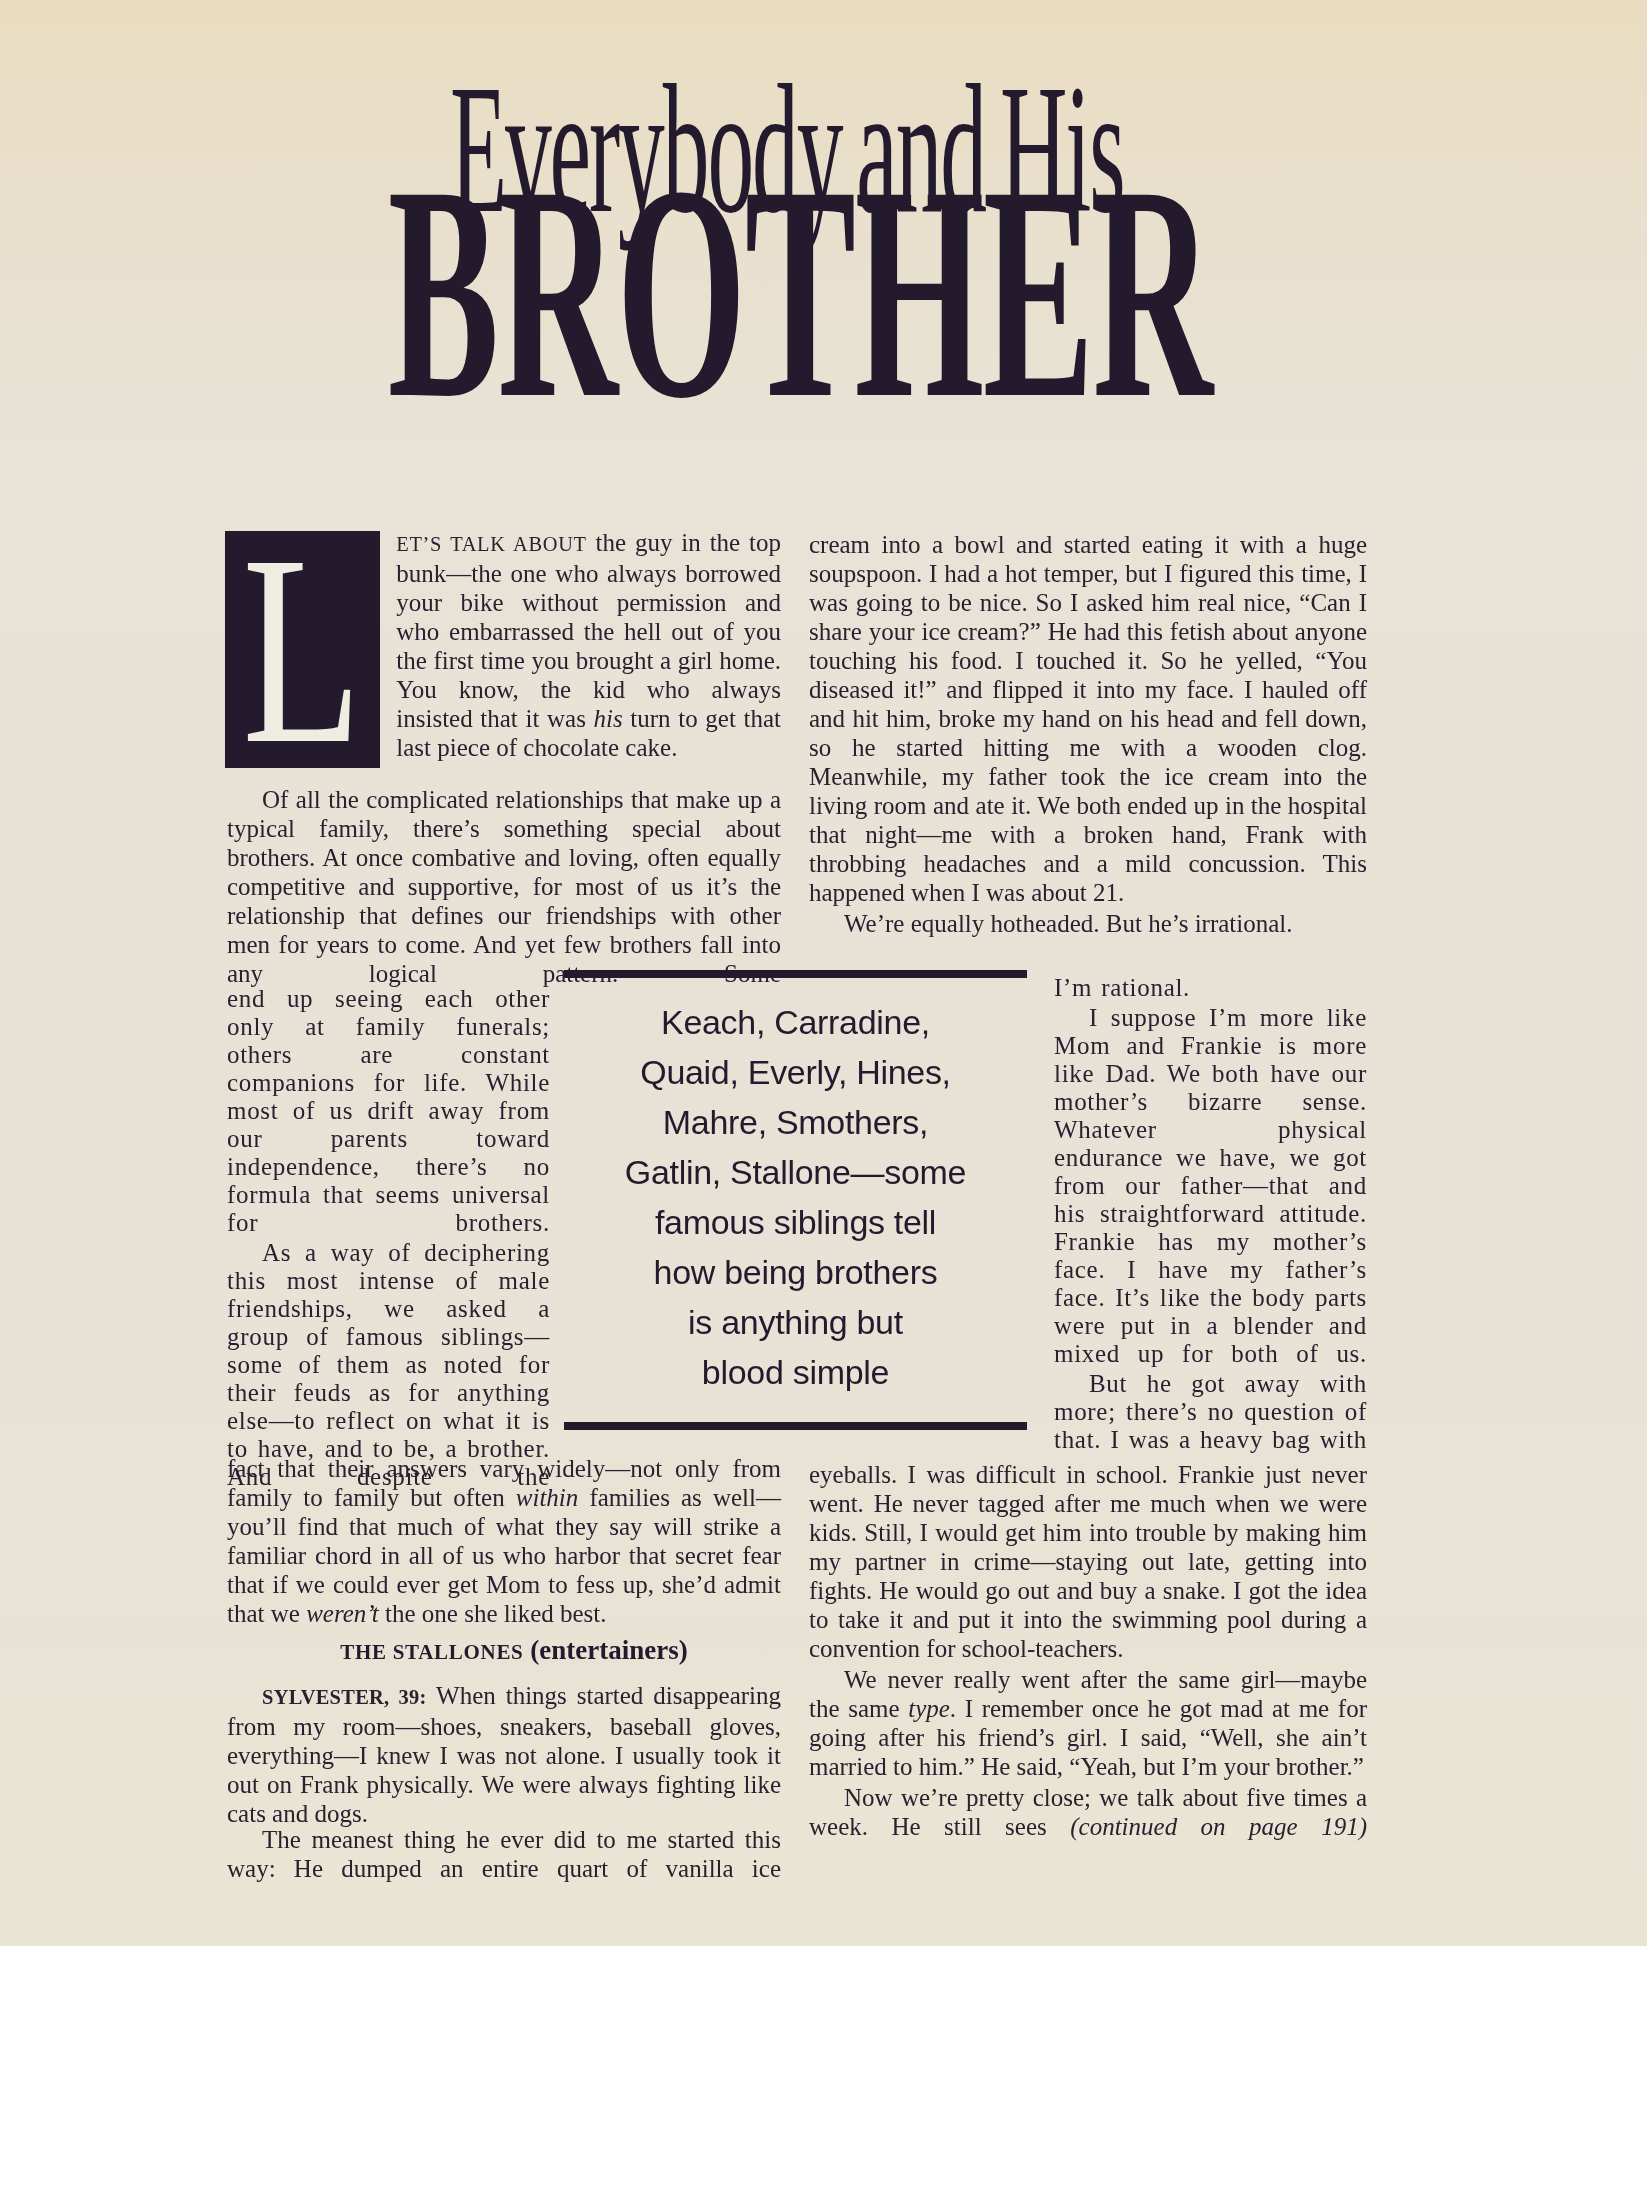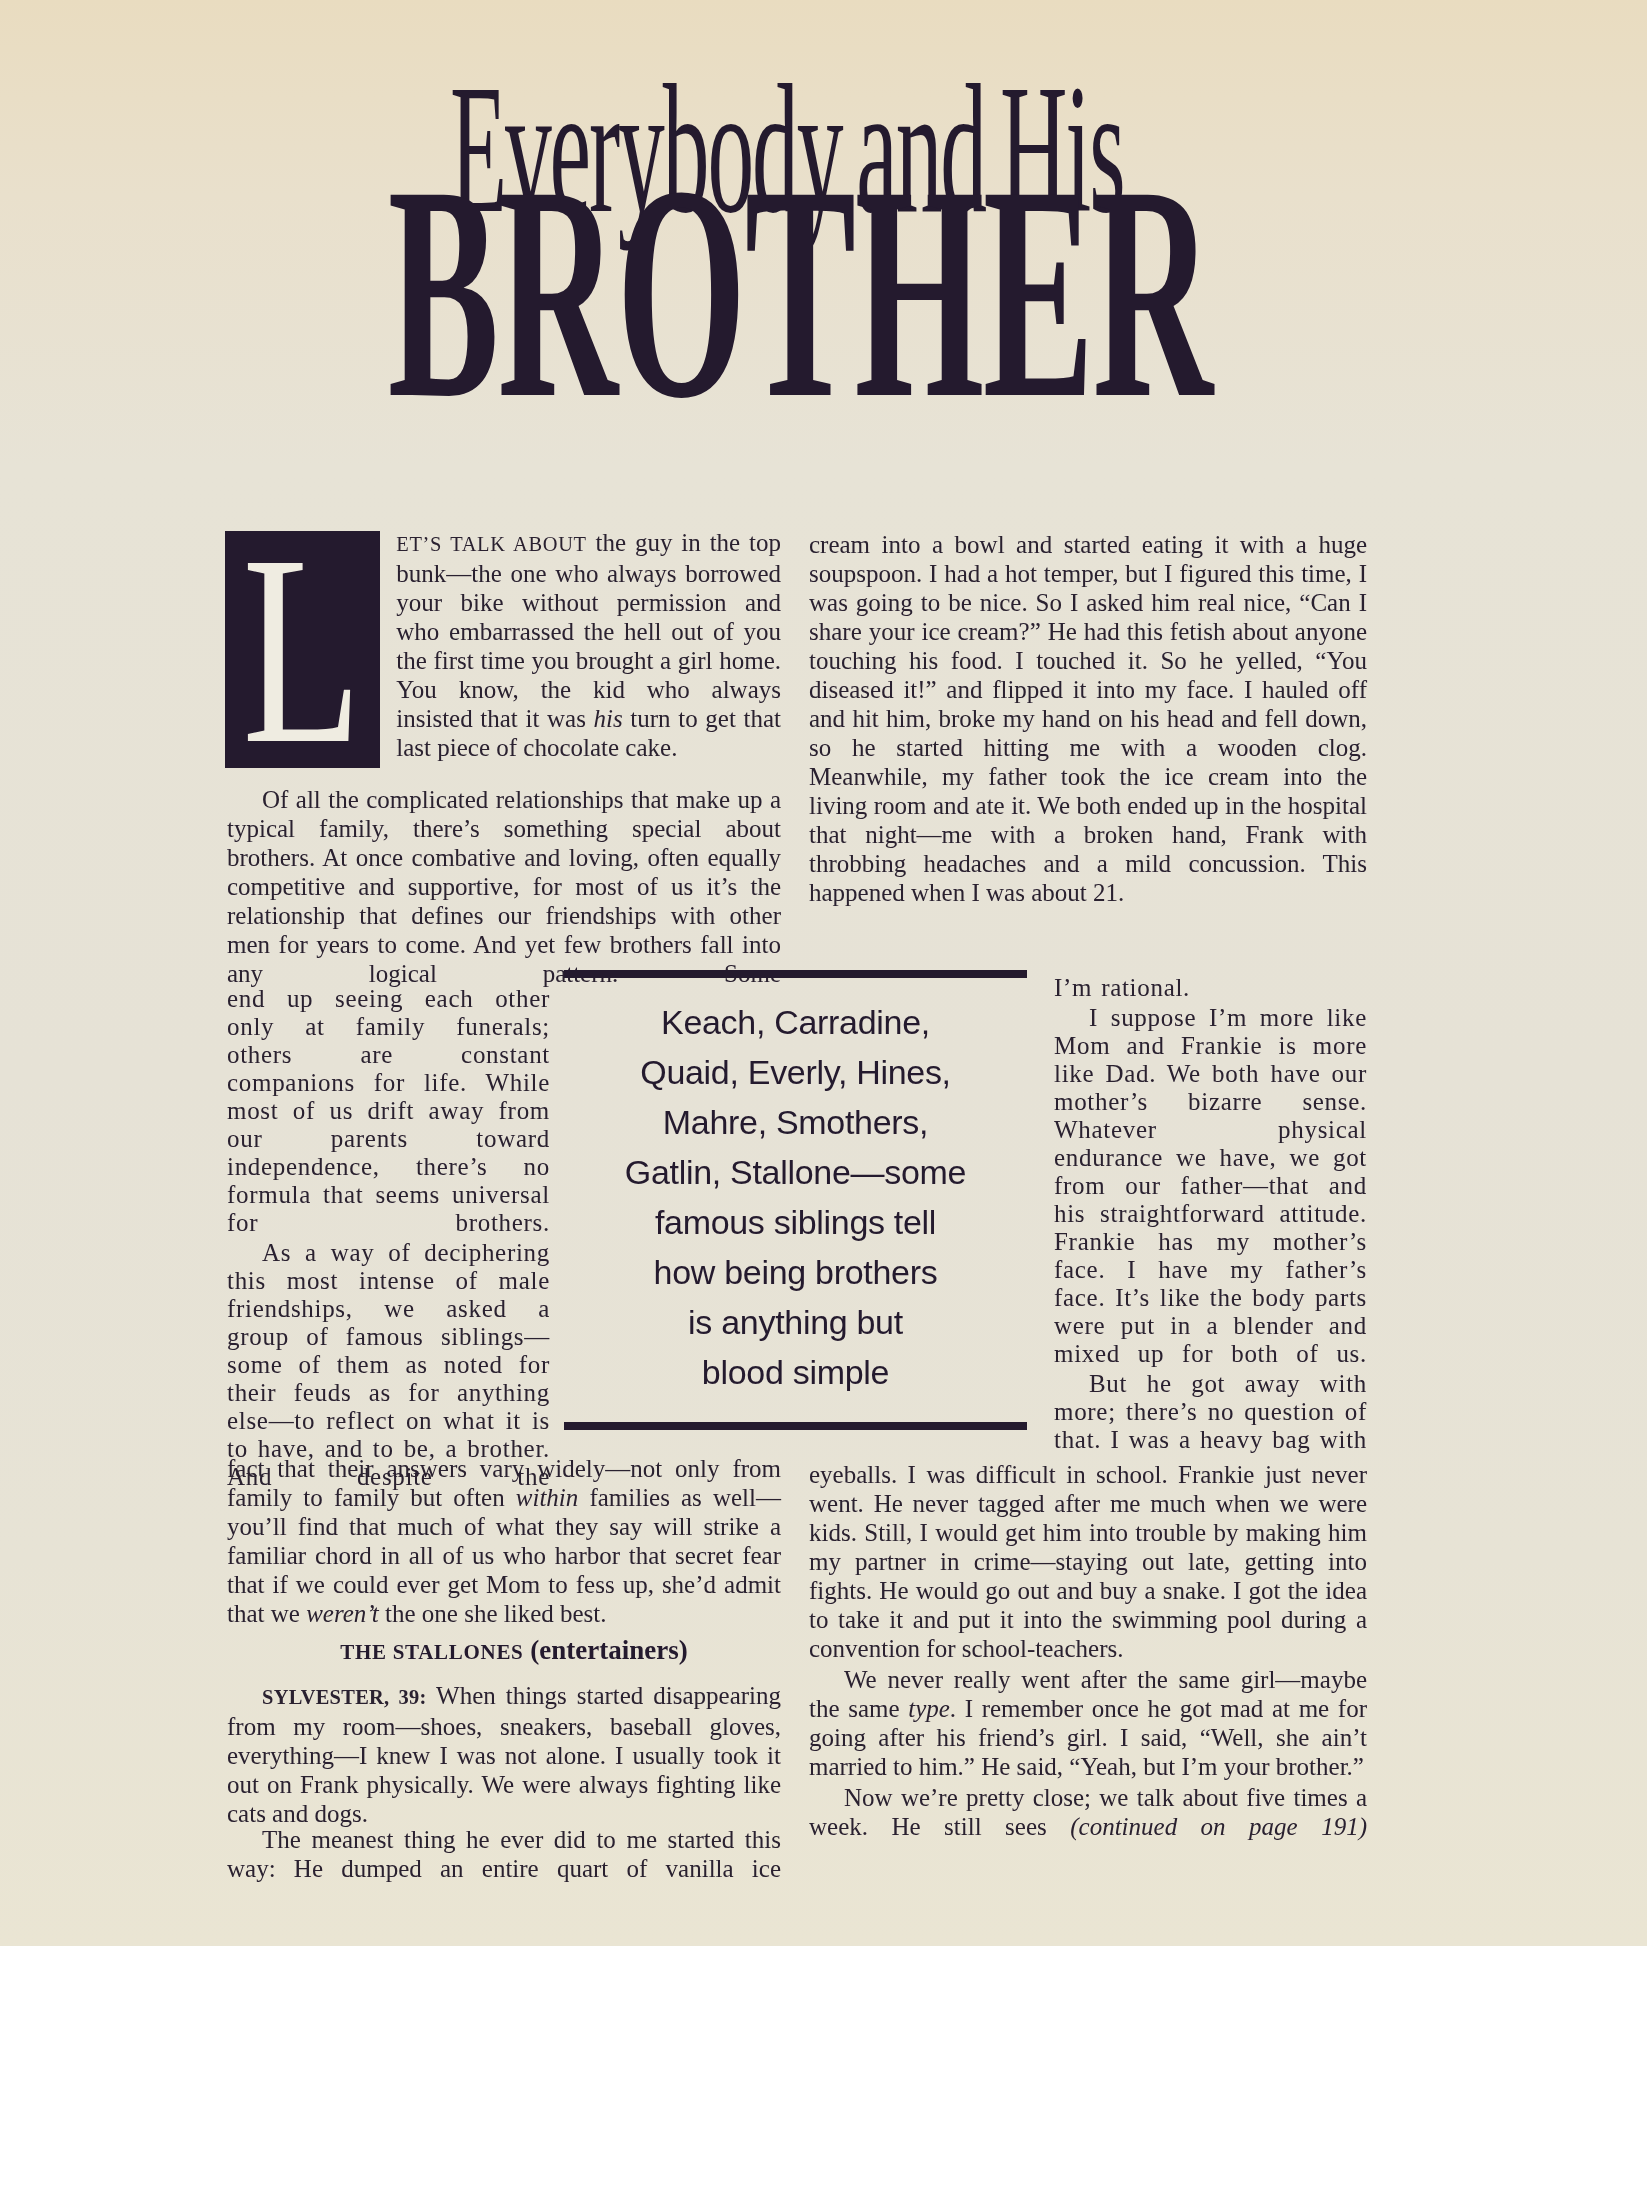--- a/index.html
+++ b/index.html
@@ -131,20 +131,21 @@
       <span class="leadin-bold">SYLVESTER, 39:</span><span> When things started disappearing from my room—shoes, sneakers, baseball gloves, everything—I knew I was not alone. I usually took it out on Frank physically. We were always fighting like cats and dogs.</span>
     </p>
   </div>
 
   <div class="abs body-block jl" style="left:225px;top:1823px;width:558px;">
     <p class="indent">The meanest thing he ever did to me started this way: He dumped an entire quart of vanilla ice</p>
   </div>
 
   <div class="abs body-block" style="left:807px;top:528px;width:562px;">
     <p>cream into a bowl and started eating it with a huge soupspoon. I had a hot temper, but I figured this time, I was going to be nice. So I asked him real nice, “Can I share your ice cream?” He had this fetish about anyone touching his food. I touched it. So he yelled, “You diseased it!” and flipped it into my face. I hauled off and hit him, broke my hand on his head and fell down, so he started hitting me with a wooden clog. Meanwhile, my father took the ice cream into the living room and ate it. We both ended up in the hospital that night—me with a broken hand, Frank with throbbing headaches and a mild concussion. This happened when I was about 21.</p>
+    <p class="indent">We’re equally hotheaded. But he’s irrational.</p>
   </div>
 
   <div class="abs body-block narrow" style="left:1052px;top:972px;width:317px;">
     <p>I’m rational.</p>
     <p class="indent jl">I suppose I’m more like Mom and Frankie is more like Dad. We both have our mother’s bizarre sense. Whatever physical endurance we have, we got from our father—that and his straightforward attitude. Frankie has my mother’s face. I have my father’s face. It’s like the body parts were put in a blender and mixed up for both of us.</p>
     <p class="indent jl">But he got away with more; there’s no question of that. I was a heavy bag with</p>
   </div>
 
   <div class="abs body-block" style="left:807px;top:1458px;width:562px;">
     <p>eyeballs. I was difficult in school. Frankie just never went. He never tagged after me much when we were kids. Still, I would get him into trouble by making him my partner in crime—staying out late, getting into fights. He would go out and buy a snake. I got the idea to take it and put it into the swimming pool during a convention for school-teachers.</p>

